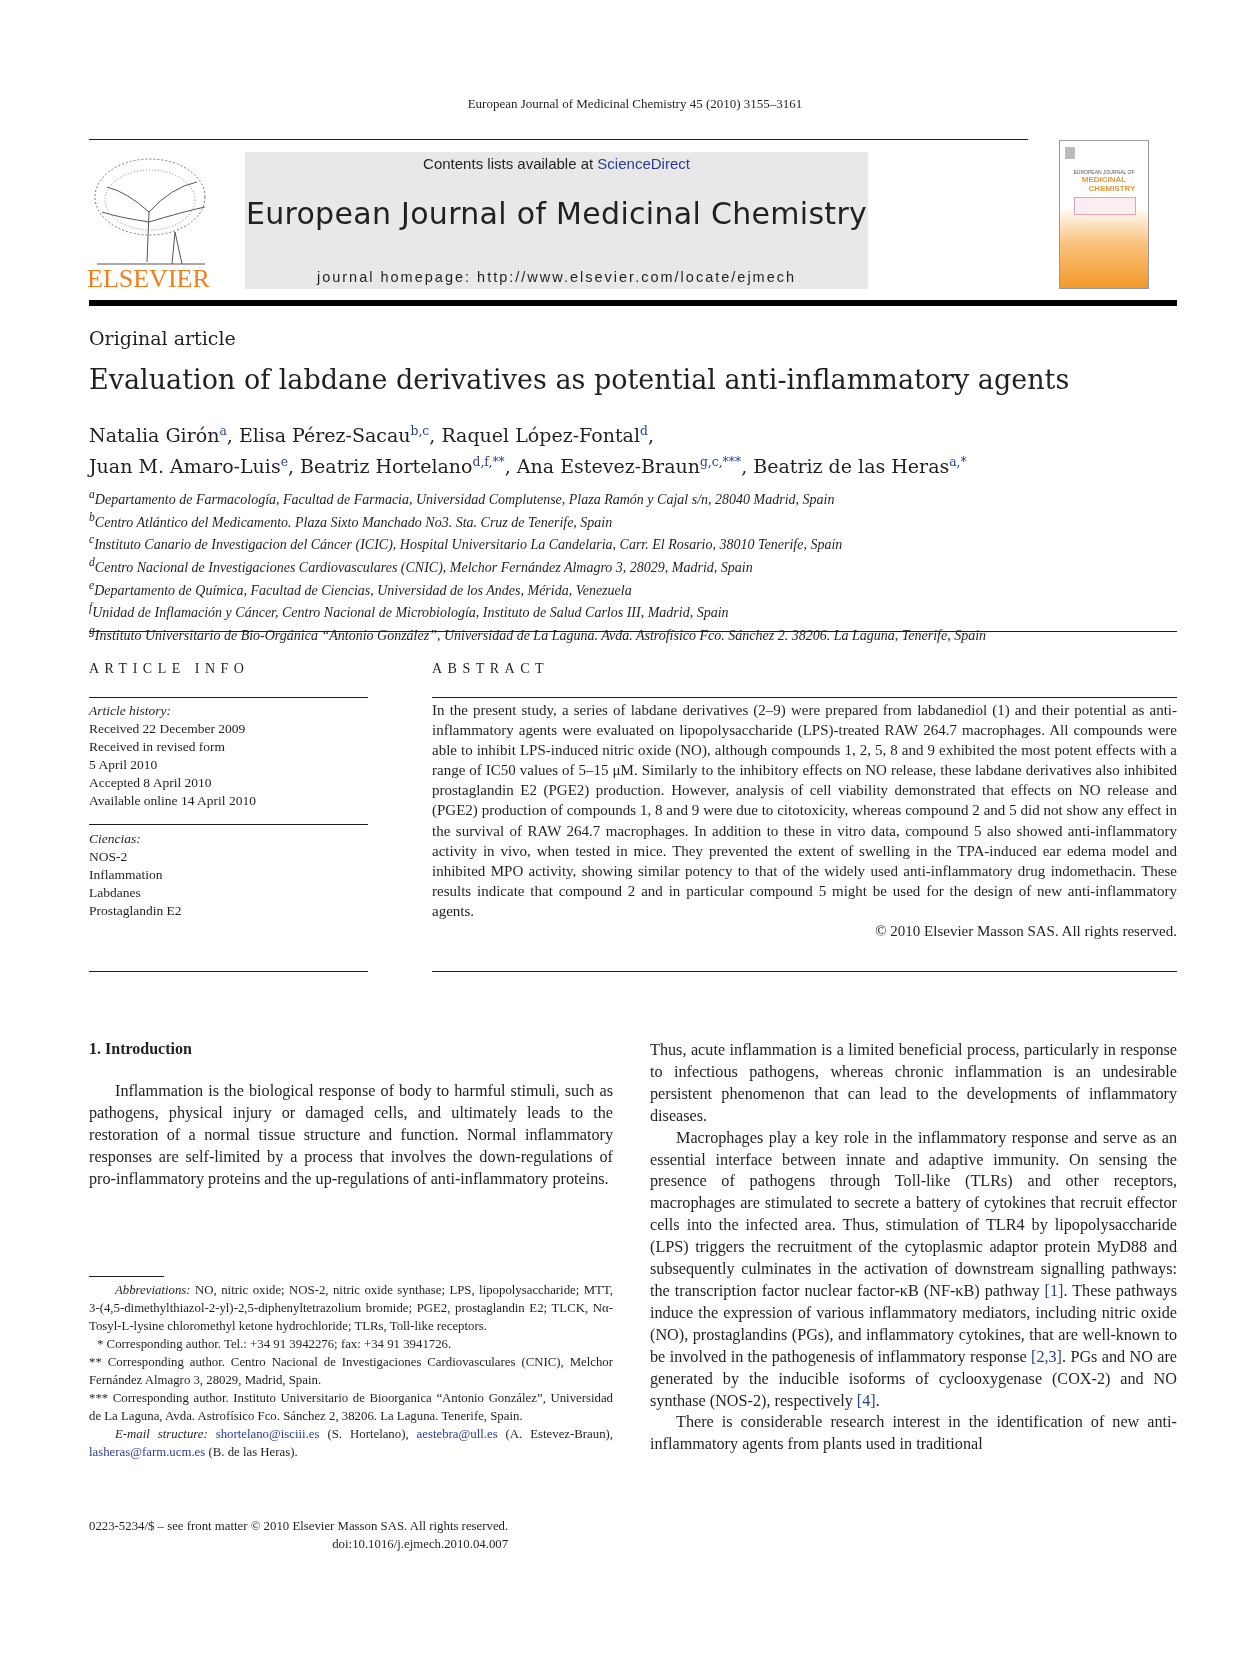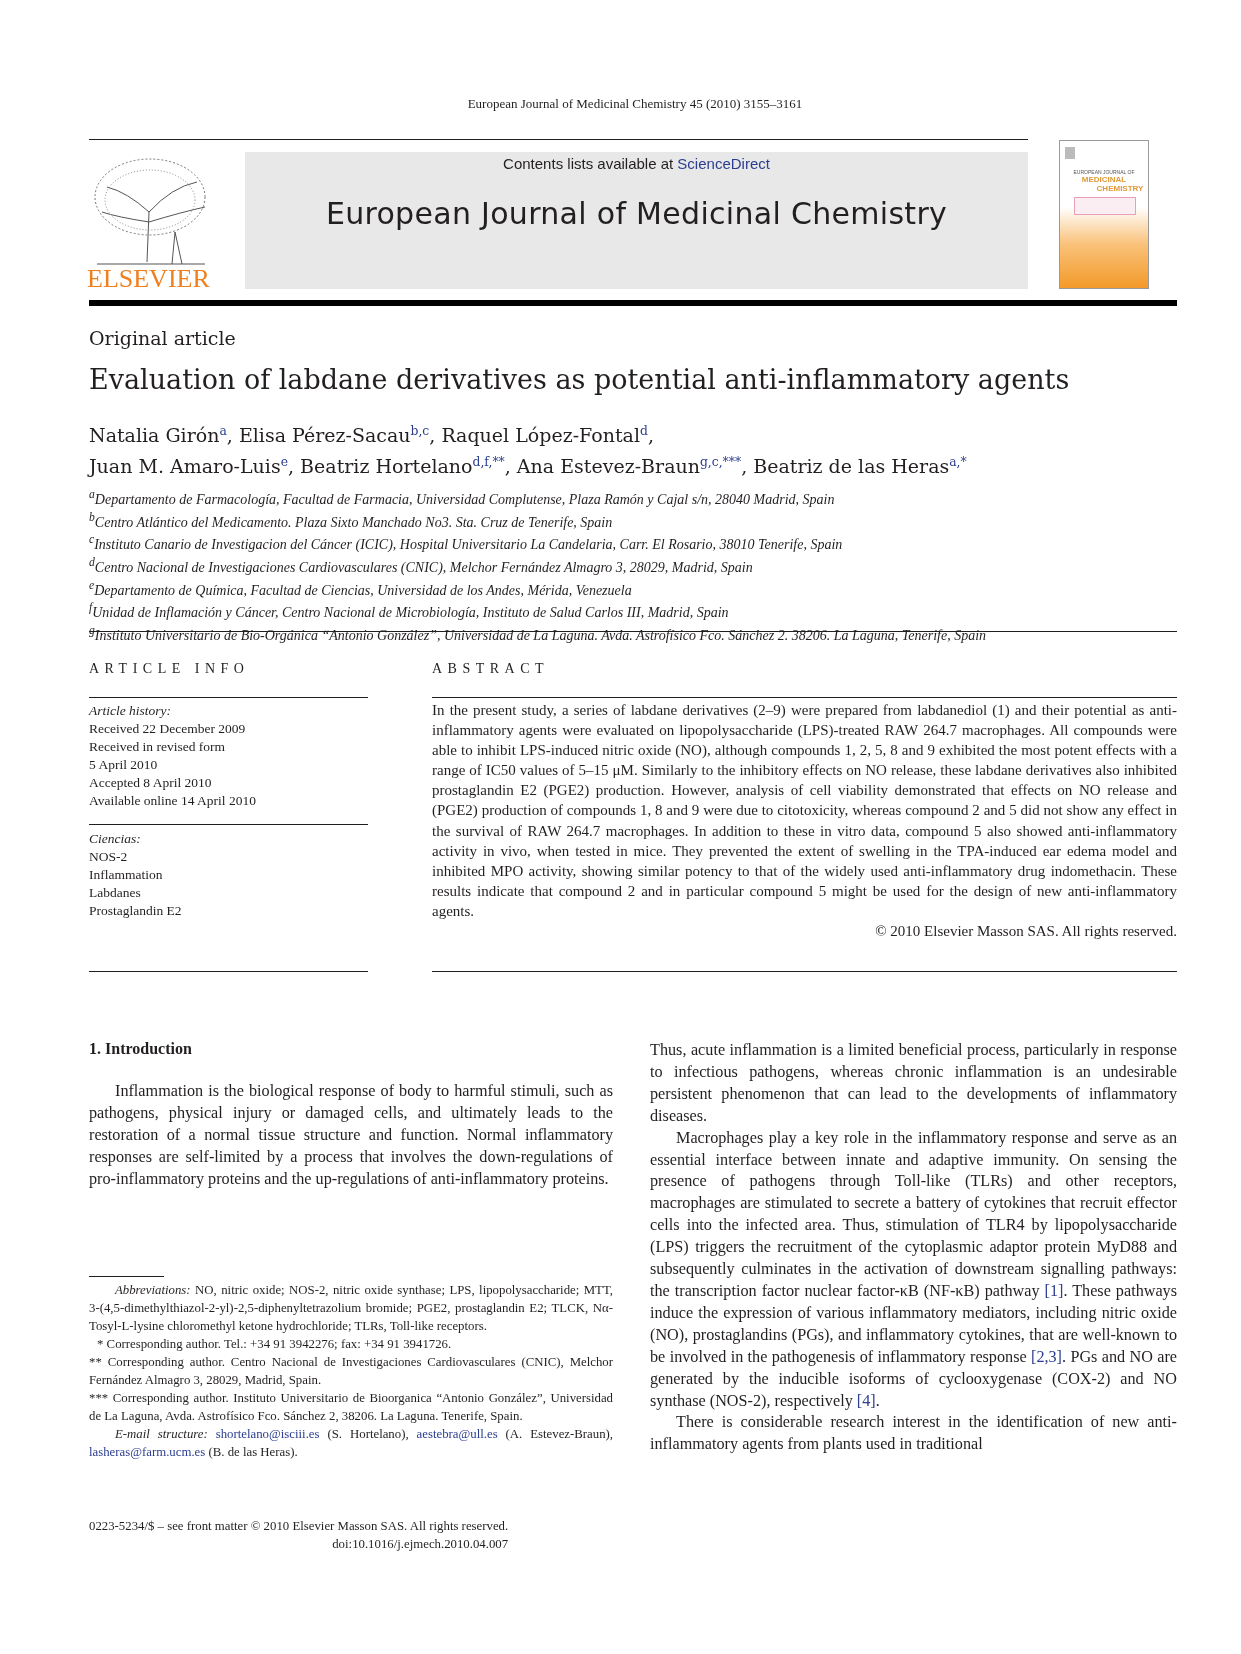--- a/index.html
+++ b/index.html
@@ -7,21 +7,21 @@
          font-family:"Liberation Serif", serif; color:#231f20; }
   .abs { position:absolute; }
   .sans { font-family:"Liberation Sans", sans-serif; }
   .serif { font-family:"DejaVu Serif", serif; }
   .link { color:#2b3d8f; }
   .sup { font-size:0.65em; vertical-align:0.55em; color:#2b3d8f; }
 
   #running-head { top:96px; left:0; width:1270px; text-align:center; font-size:13px; }
   #top-rule { top:139px; left:89px; width:939px; height:1px; background:#231f20; }
   #elsevier-logo { top:152px; left:87px; width:127px; height:140px; }
-  #banner { top:152px; left:245px; width:783px; height:137px; background:#e8e8e8; }
+  #banner { top:152px; left:245px; width:623px; height:137px; background:#e8e8e8; }
   #banner-contents { top:0; left:0; width:100%; text-align:center; font-size:15px; margin-top:3px; }
   #banner-title { top:44px; left:0; width:100%; text-align:center; font-size:30px; font-family:"DejaVu Sans", sans-serif; font-weight:normal; letter-spacing:0.3px; }
   #banner-homepage { top:117px; left:0; width:100%; text-align:center; font-size:14.5px; letter-spacing:2px; }
   #cover { top:140px; left:1059px; width:88px; height:147px; border:1px solid #999; background:linear-gradient(#ffffff 0%, #ffffff 45%, #f9c27a 70%, #f39a2a 100%); }
   #thick-rule { top:300px; left:89px; width:1088px; height:6px; background:#000; }
 
   #article-type { top:327px; left:89px; font-size:21px; }
   #article-title { top:364px; left:89px; font-size:30px; font-weight:normal; margin:0; }
   #authors { top:418px; left:89px; font-size:21px; line-height:27px; width:1090px; }
   #affiliations { top:486px; left:89px; font-size:14px; font-style:italic; line-height:18px; width:1090px; }
@@ -68,27 +68,28 @@
     </g>
     <text x="0" y="135" font-family="Liberation Serif, serif" font-size="26" fill="#f07f1d">ELSEVIER</text>
   </svg>
 </div>
 
 <div class="abs" id="banner">
   <div class="abs sans" id="banner-contents">
     <span>Contents lists available at </span><span class="link">ScienceDirect</span>
   </div>
   <div class="abs" id="banner-title">European Journal of Medicinal Chemistry</div>
+  <div class="abs sans" id="banner-homepage">journal homepage: http://www.elsevier.com/locate/ejmech</div>
 </div>
 
 <div class="abs" id="cover">
   <div style="position:absolute;top:6px;left:5px;width:10px;height:12px;background:#bbb;"></div>
   <div class="sans" style="position:absolute;top:28px;left:0;width:100%;text-align:center;font-size:5px;color:#555;">EUROPEAN JOURNAL OF</div>
   <div class="sans" style="position:absolute;top:34px;left:0;width:100%;text-align:center;font-size:8px;color:#e09a3a;font-weight:bold;">MEDICINAL</div>
-  <div class="sans" style="position:absolute;top:43px;left:16px;width:100%;text-align:center;font-size:8px;color:#e09a3a;font-weight:bold;">CHEMISTRY</div>
+  <div class="sans" style="position:absolute;top:43px;left:8px;width:100%;text-align:center;font-size:8px;color:#e09a3a;font-weight:bold;">CHEMISTRY</div>
   <div style="position:absolute;top:56px;left:14px;width:60px;height:16px;border:1px solid #e8a0b8;background:#fbeef3;"></div>
 </div>
 
 <div class="abs" id="thick-rule"></div>
 
 <div class="abs serif" id="article-type" style="font-family:'DejaVu Serif',serif;font-size:19px;">Original article</div>
 <h1 class="abs" id="article-title" style="font-family:'DejaVu Serif',serif;font-size:27px;">Evaluation of labdane derivatives as potential anti-inflammatory agents</h1>
 
 <div class="abs" id="authors" style="font-family:'DejaVu Serif',serif;font-size:19px;">
   <div>

